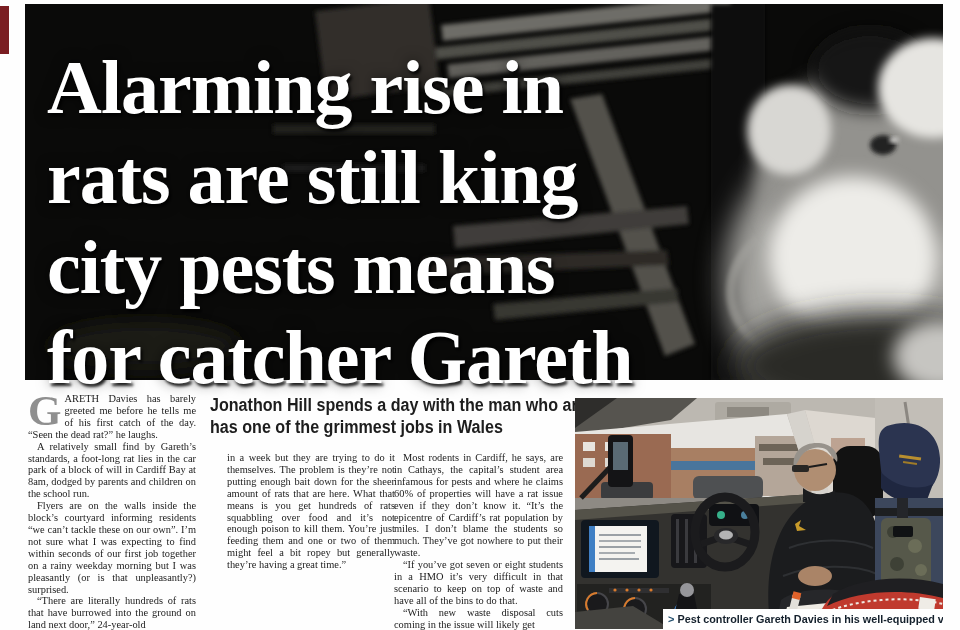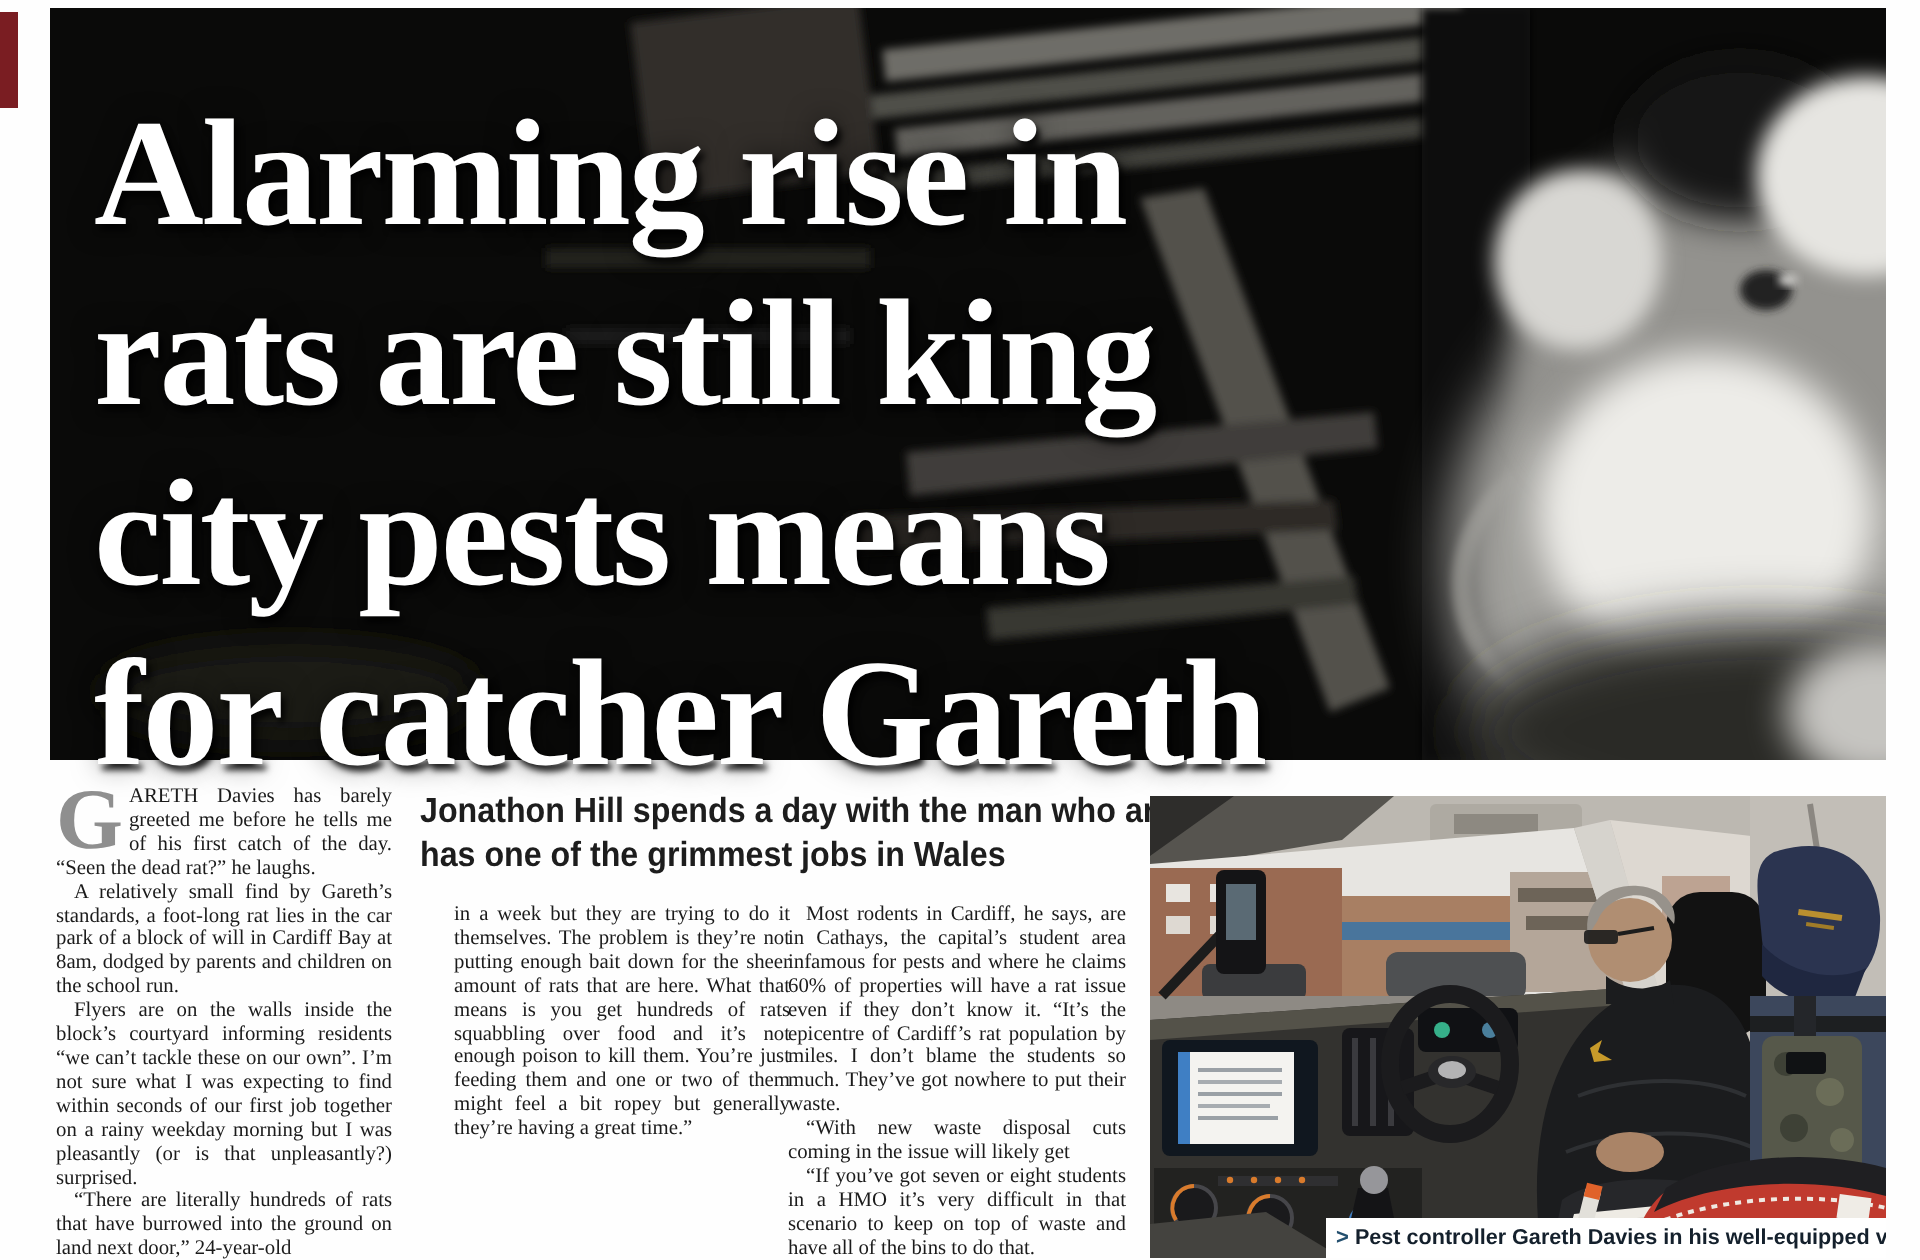--- a/index.html
+++ b/index.html
@@ -139,22 +139,22 @@
     <p class="para">Flyers are on the walls inside the block’s courtyard informing residents “we can’t tackle these on our own”. I’m not sure what I was expecting to find within seconds of our first job together on a rainy weekday morning but I was pleasantly (or is that unpleasantly?) surprised.</p>
     <p class="para">“There are literally hundreds of rats that have burrowed into the ground on land next door,” 24-year-old</p>
   </div>
 
   <div class="col col-2">
     <p class="para no-indent">in a week but they are trying to do it themselves. The problem is they’re not putting enough bait down for the sheer amount of rats that are here. What that means is you get hundreds of rats squabbling over food and it’s not enough poison to kill them. You’re just feeding them and one or two of them might feel a bit ropey but generally they’re having a great time.”</p>
   </div>
 
   <div class="col col-3">
     <p class="para">Most rodents in Cardiff, he says, are in Cathays, the capital’s student area infamous for pests and where he claims 60% of properties will have a rat issue even if they don’t know it. “It’s the epicentre of Cardiff’s rat population by miles. I don’t blame the students so much. They’ve got nowhere to put their waste.</p>
+    <p class="para">“If you’ve got seven or eight students in a HMO it’s very difficult in that scenario to keep on top of waste and have all of the bins to do that.</p>
     <p class="para">“With new waste disposal cuts coming in the issue will likely get</p>
-    <p class="para">“If you’ve got seven or eight students in a HMO it’s very difficult in that scenario to keep on top of waste and have all of the bins to do that.</p>
   </div>
 
   <div class="van">
     <svg viewBox="0 0 368 231" preserveAspectRatio="none">
       <defs>
         <clipPath id="ws">
             <polygon points="0,34 212,16 238,98 0,116"></polygon>
           </clipPath>
       </defs>
       <rect width="368" height="231" fill="#cac6bf"></rect>

